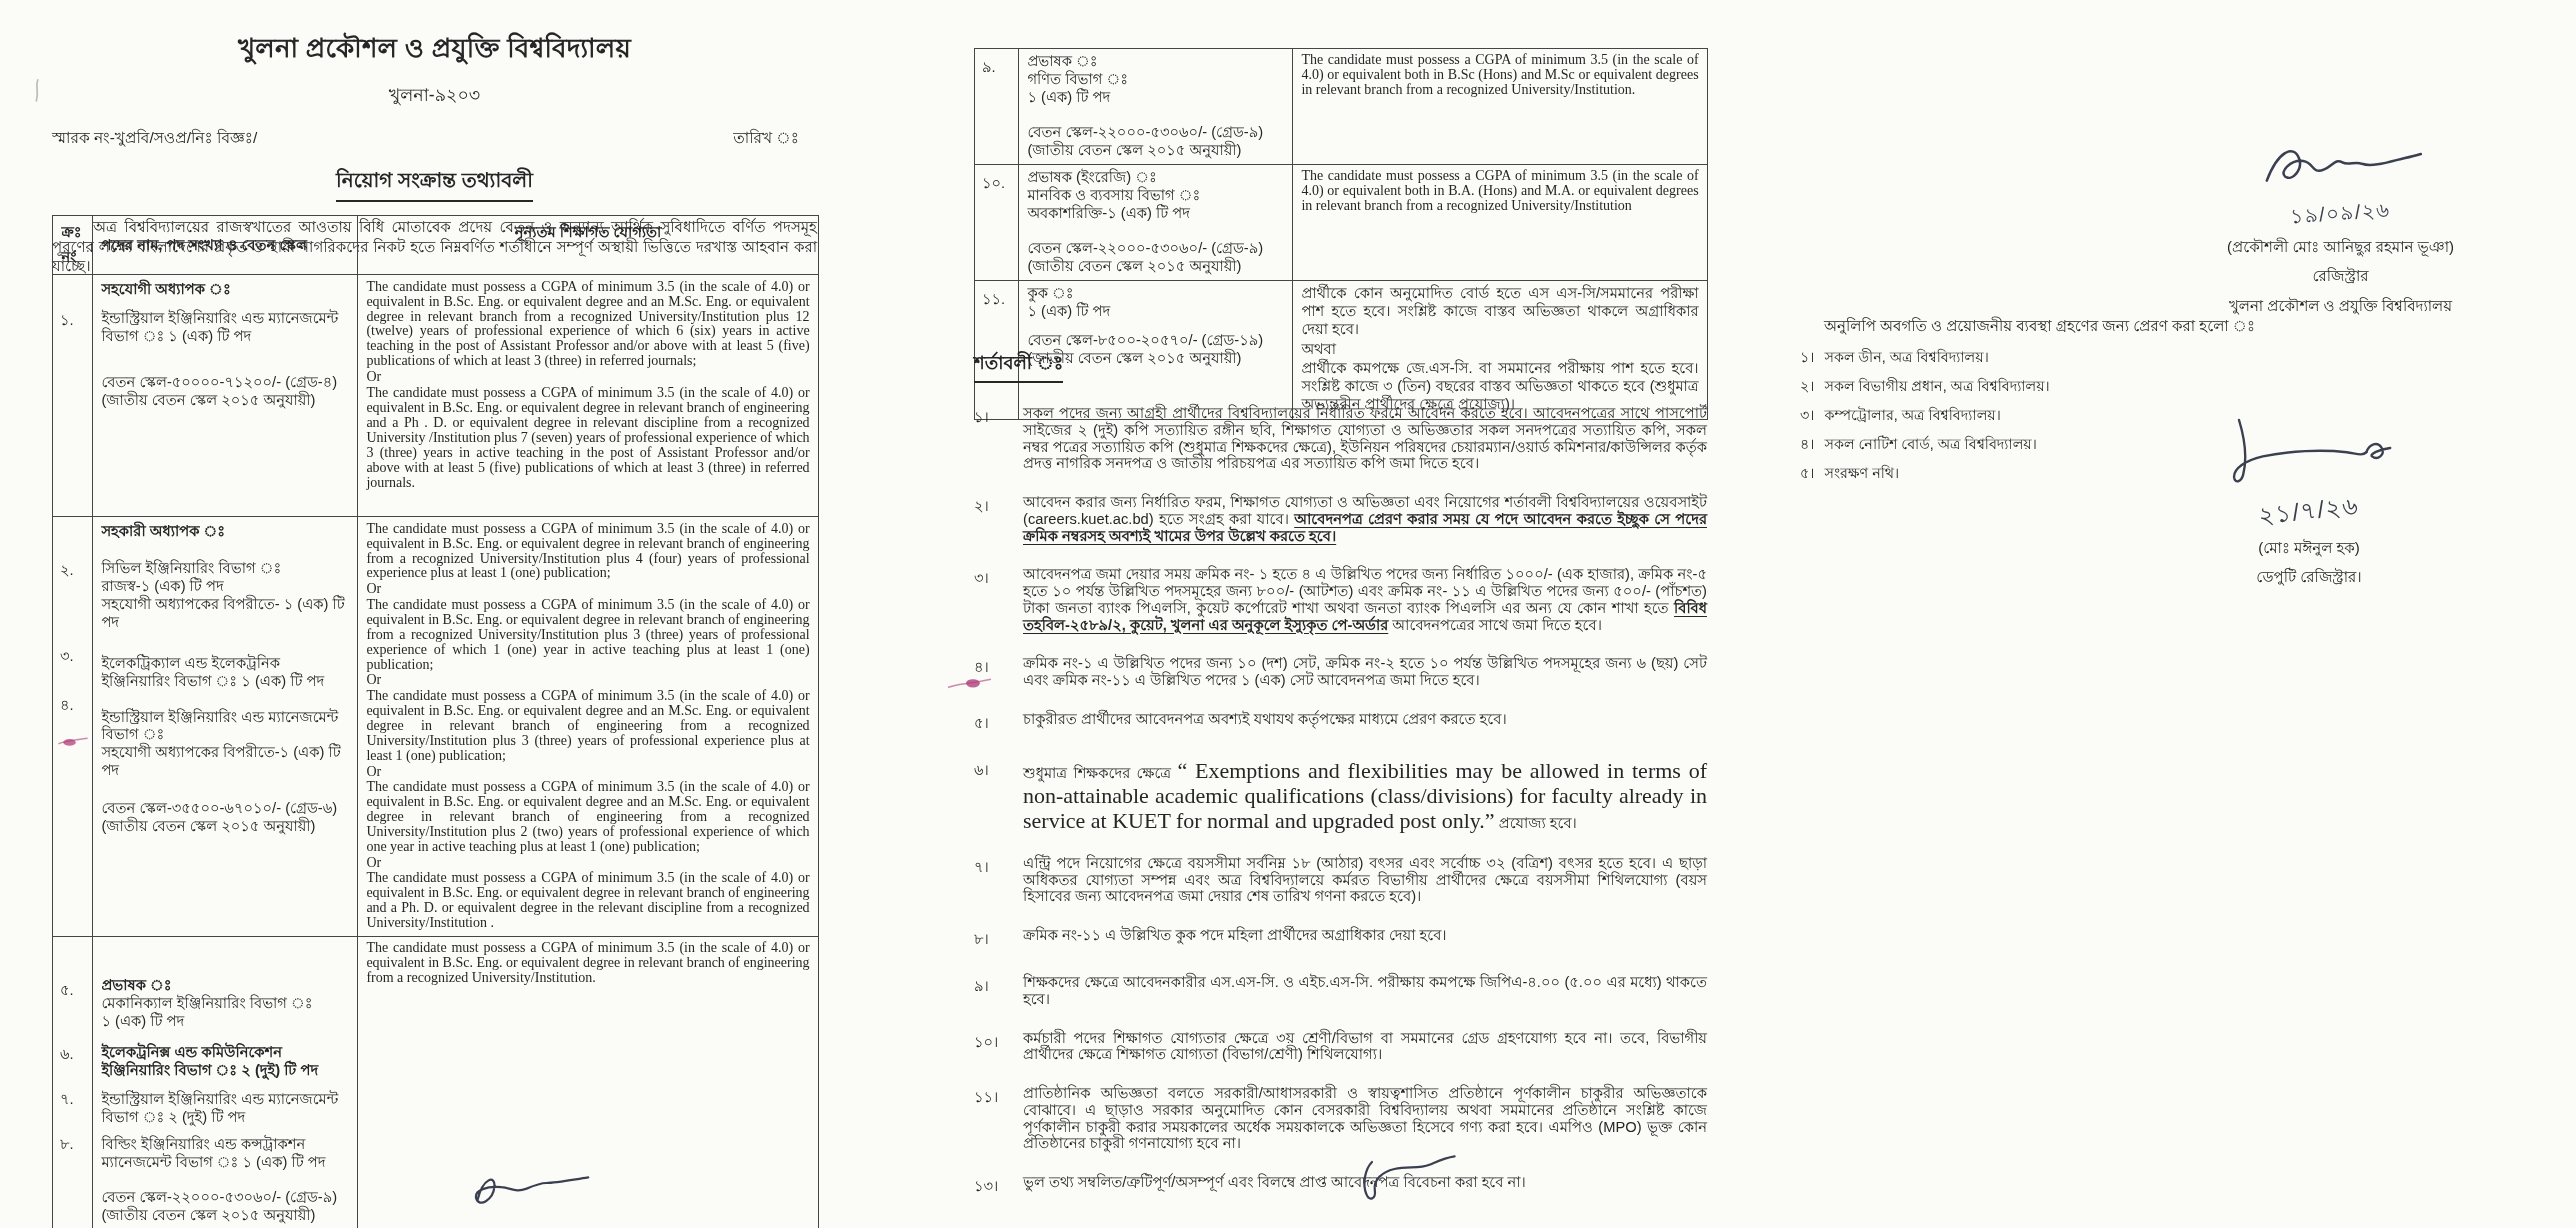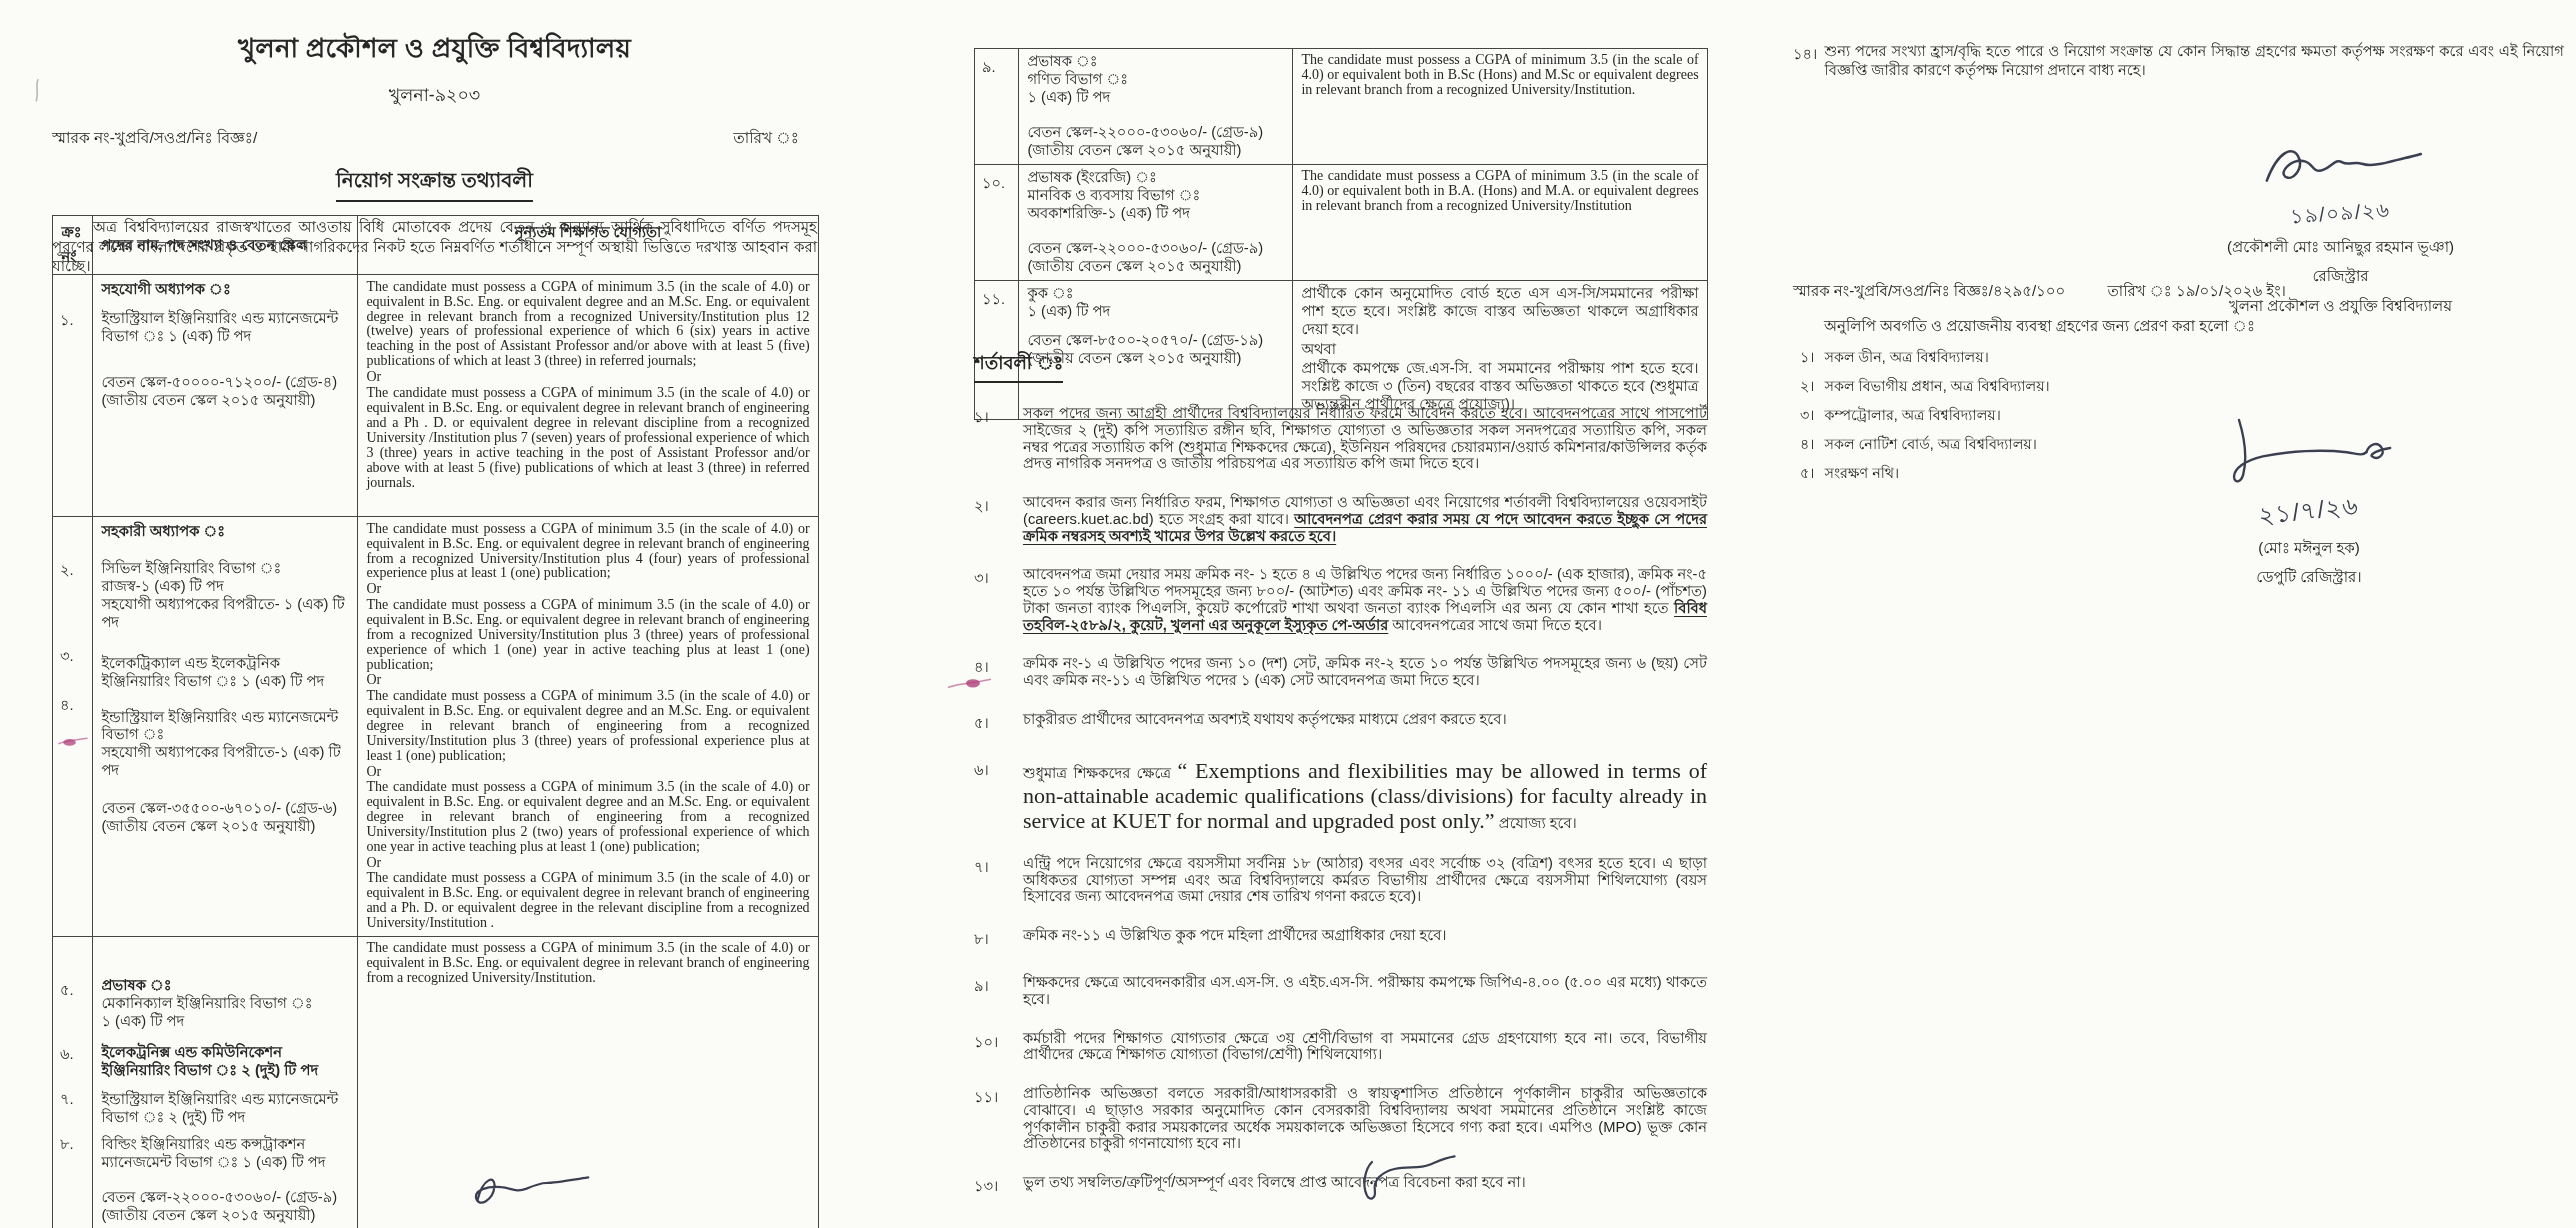--- a/index.html
+++ b/index.html
@@ -319,40 +319,32 @@
       <div class="cno">১৩।</div>
       <div class="ctext"><span>ভুল তথ্য সম্বলিত/ত্রুটিপূর্ণ/অসম্পূর্ণ এবং বিলম্বে প্রাপ্ত আবেদনপত্র বিবেচনা করা হবে না।</span></div>
     </div>
   </div>
 
   <svg class="abs" style="left:1330px;top:1148px;width:140px;height:63px;" viewBox="0 0 200 90">
     <path class="squiggle" stroke-width="3.2" d="M60 20 C 50 30, 46 52, 52 66 C 56 76, 66 74, 64 60 C 62 46, 74 34, 92 30 C 112 26, 128 30, 142 24 C 154 19, 164 14, 178 12"></path>
   </svg>
 
   <div class="abs col3">
-    <div class="r-item">
-      <div class="cno">১৪।</div>
-      <div class="ctext"><span>শুন্য পদের সংখ্যা হ্রাস/বৃদ্ধি হতে পারে ও নিয়োগ সংক্রান্ত যে কোন সিদ্ধান্ত গ্রহণের ক্ষমতা কর্তৃপক্ষ সংরক্ষণ করে এবং এই নিয়োগ বিজ্ঞপ্তি জারীর কারণে কর্তৃপক্ষ নিয়োগ প্রদানে বাধ্য নহে।</span></div>
-    </div>
   </div>
 
   <div class="abs sig1">
     <svg style="width:168px;height:56px;" viewBox="0 0 240 80">
       <path class="squiggle" stroke-width="3.6" d="M14 58 C 30 16, 52 6, 60 26 C 66 42, 50 60, 40 52 C 32 45, 48 28, 66 30 C 82 32, 78 50, 96 42 C 108 37, 112 26, 122 32 C 130 37, 140 30, 150 34 C 164 39, 186 32, 210 26 C 220 24, 228 22, 234 20"></path>
     </svg>
     <div class="sig-date">১৯/০৯/২৬</div>
     <div class="sig-name">(প্রকৌশলী মোঃ আনিছুর রহমান ভূঞা)</div>
     <div class="sig-line">রেজিস্ট্রার</div>
     <div class="sig-line">খুলনা প্রকৌশল ও প্রযুক্তি বিশ্ববিদ্যালয়</div>
   </div>
 
-  <div class="abs memo2-row">
-    <span>স্মারক নং-খুপ্রবি/সওপ্র/নিঃ বিজ্ঞঃ/৪২৯৫/১০০</span>
-    <span class="d2">তারিখ ঃ ১৯/০১/২০২৬ ইং।</span>
-  </div>
 
   <div class="abs cc-head">অনুলিপি অবগতি ও প্রয়োজনীয় ব্যবস্থা গ্রহণের জন্য প্রেরণ করা হলো ঃ</div>
   <div class="abs cc-list">
     <div class="cc-row">
       <div class="cno">১।</div>
       <div>সকল ডীন, অত্র বিশ্ববিদ্যালয়।</div>
     </div>
     <div class="cc-row">
       <div class="cno">২।</div>
       <div>সকল বিভাগীয় প্রধান, অত্র বিশ্ববিদ্যালয়।</div>

